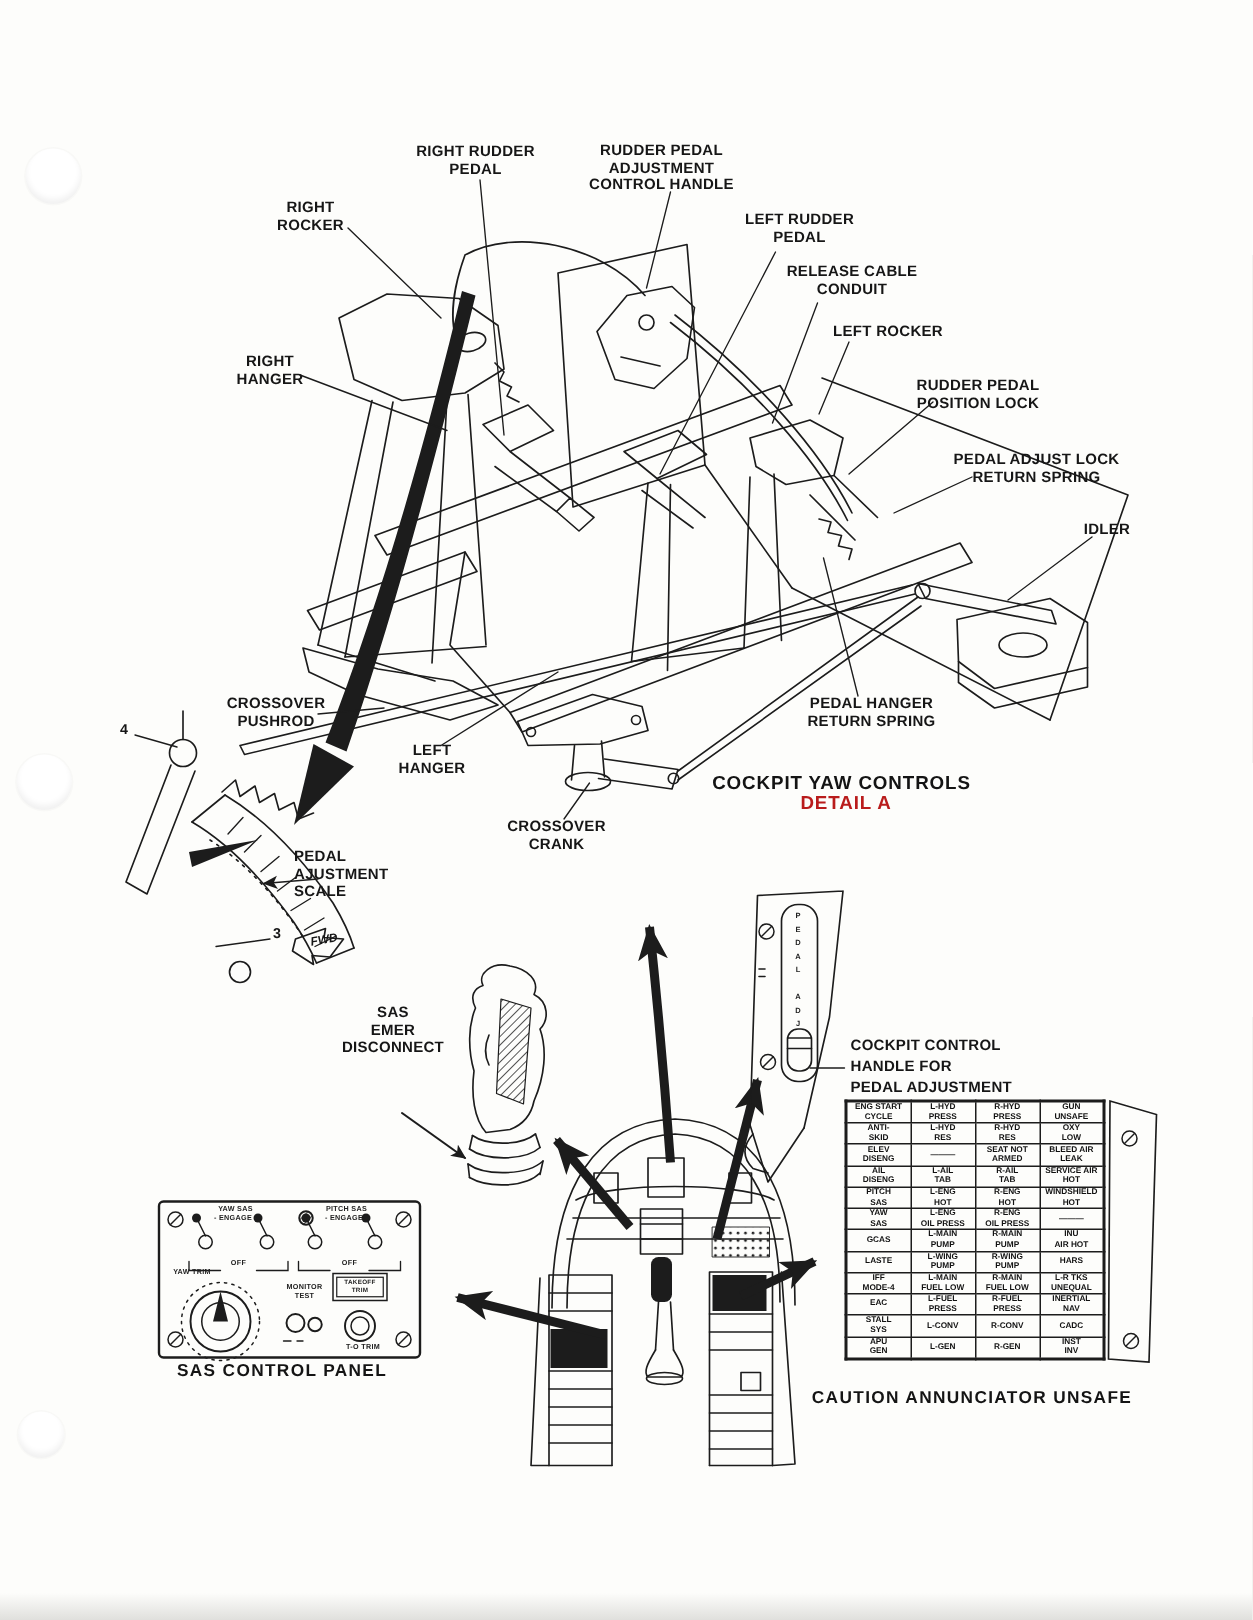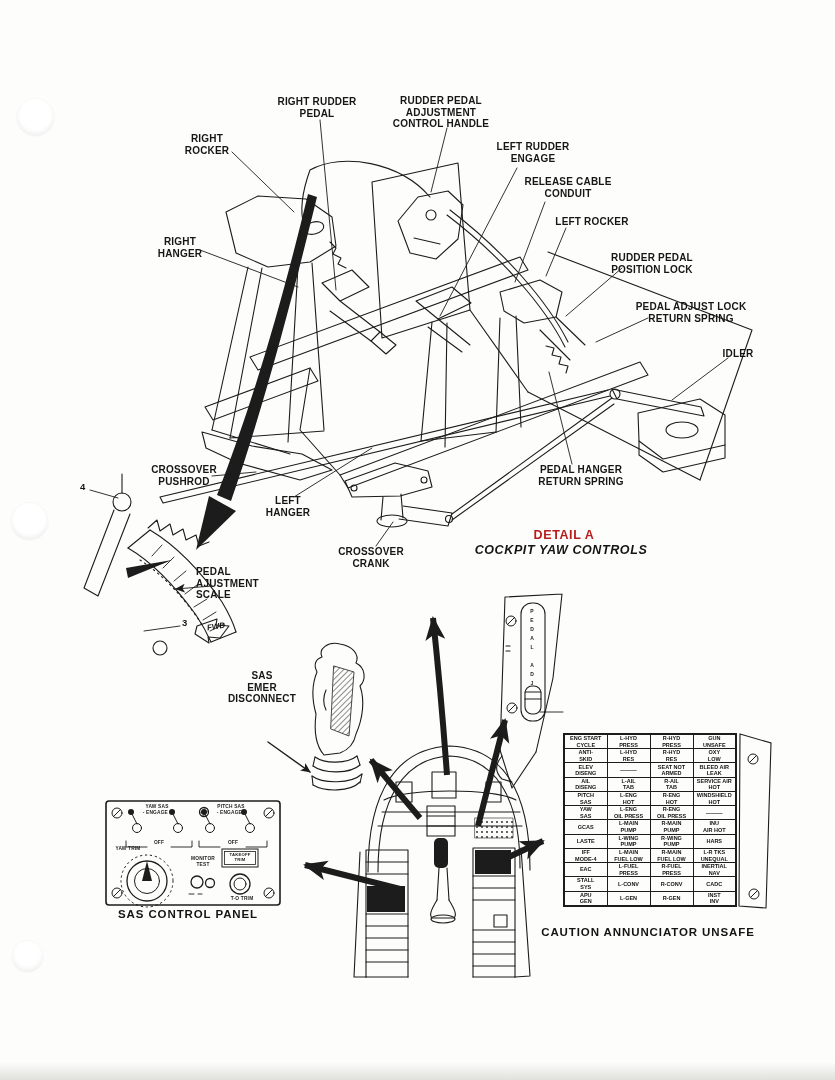--- a/index.html
+++ b/index.html
@@ -253,21 +253,21 @@
   </svg>
 
   <div class="lbl" style="left:317px;top:96px;">RIGHT RUDDER
 PEDAL</div>
   <div class="lbl" style="left:441px;top:95px;">RUDDER PEDAL
 ADJUSTMENT
 CONTROL HANDLE</div>
   <div class="lbl" style="left:207px;top:133px;">RIGHT
 ROCKER</div>
   <div class="lbl" style="left:533px;top:141px;">LEFT RUDDER
-ENGAGE</div>
+PEDAL</div>
   <div class="lbl" style="left:568px;top:176px;">RELEASE CABLE
 CONDUIT</div>
   <div class="lbl" style="left:592px;top:216px;">LEFT ROCKER</div>
   <div class="lbl" style="left:180px;top:236px;">RIGHT
 HANGER</div>
   <div class="lbl" style="left:652px;top:252px;">RUDDER PEDAL
 POSITION LOCK</div>
   <div class="lbl" style="left:691px;top:301px;">PEDAL ADJUST LOCK
 RETURN SPRING</div>
   <div class="lbl" style="left:738px;top:348px;">IDLER</div>
@@ -283,22 +283,27 @@
 AJUSTMENT
 SCALE</div>
   <div class="lbl" style="left:262px;top:670px;">SAS
 EMER
 DISCONNECT</div>
   <div class="num" style="left:80px;top:481px;">4</div>
   <div class="num" style="left:182px;top:617px;">3</div>
   <div class="fwd">FWD</div>
 
   <div class="detail-title" style="left:564px;top:528px;">DETAIL A</div>
-  <div class="detail-sub" style="left:561px;top:543px;font-style:italic;">COCKPIT YAW CONTROLS</div>
-
+  <div class="detail-sub" style="left:561px;top:515px;">COCKPIT YAW CONTROLS</div>
+
+  <div class="handle-lbl">
+    <span>COCKPIT CONTROL</span>
+    <span>HANDLE FOR</span>
+    <span class="u">PEDAL ADJUSTMENT</span>
+  </div>
 
   <div class="vert">PEDAL ADJ</div>
 
   <div class="tiny" style="left:157px;top:804px;">YAW SAS
 - ENGAGE -</div>
   <div class="tiny" style="left:231px;top:804px;">PITCH SAS
 - ENGAGE -</div>
   <div class="tiny" style="left:159px;top:840px;">OFF</div>
   <div class="tiny" style="left:233px;top:840px;">OFF</div>
   <div class="tiny" style="left:128px;top:846px;">YAW TRIM</div>

